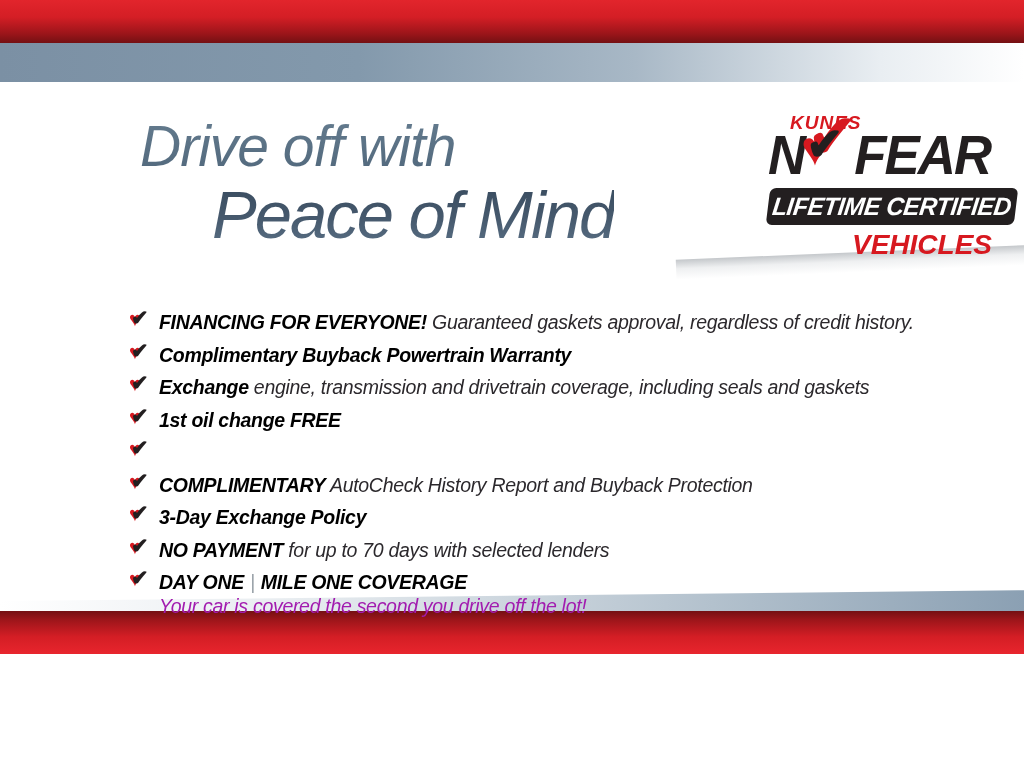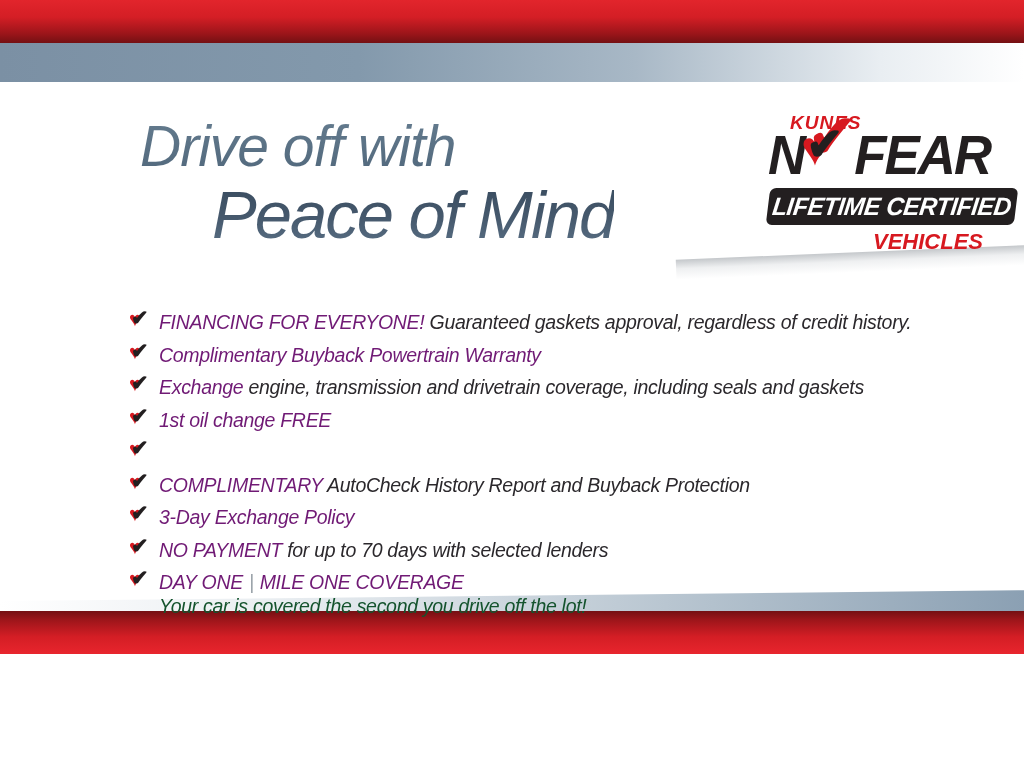--- a/index.html
+++ b/index.html
@@ -75,43 +75,43 @@
   .logo .lifebar {
     position:absolute; left:0; top:76px; width:248px; height:37px;
     background:#231f20; border-radius:6px; transform:skewX(-7deg);
     display:flex; align-items:center; justify-content:center;
   }
   .logo .lifebar span {
     color:#ffffff; font-size:25px; font-weight:800; font-style:italic;
     letter-spacing:-0.5px; white-space:nowrap; transform:scaleX(0.98);
   }
   .logo .vehicles {
-    position:absolute; right:33px; top:117px; color:#d71920;
-    font-size:22px; font-weight:800; font-style:italic; letter-spacing:0;
+    position:absolute; right:24px; top:117px; color:#d71920;
+    font-size:28px; font-weight:800; font-style:italic; letter-spacing:0;
   }
 
   
   .benefits { position:absolute; left:129px; top:311px; width:820px; }
   .b-row { display:flex; align-items:flex-start; margin-bottom:9.5px; min-height:23px; }
   .check-heart { position:relative; width:30px; height:23px; flex:0 0 30px; margin-top:0px; }
   .check-heart .hrt {
     position:absolute; left:0px; top:-3px; color:#d71920;
     font-size:20px; font-style:normal; font-weight:400;
   }
   .check-heart .chk {
     position:absolute; left:2px; top:-5px; color:#231f20;
     font-size:21px; font-style:normal; font-weight:900;
   }
   .b-text {
     font-style:italic; font-size:19.5px; color:#2b282c; line-height:1.18;
     letter-spacing:-0.3px; white-space:nowrap;
   }
-  .b-text b { font-weight:400; color:#701a75; }
+  .b-text b { font-weight:700; color:#000000; }
   .b-sep { color:#9aa2a9; font-weight:400; padding:0 6px; }
-  .b-sub { font-style:italic; font-size:19.5px; color:#14532d; letter-spacing:-0.3px; margin-top:1px; }
+  .b-sub { font-style:italic; font-size:19.5px; color:#a21caf; letter-spacing:-0.3px; margin-top:1px; }
 </style>
 </head>
 <body>
 
 <div id="page">
 
   <div class="bar-red-top"></div>
   <div class="stripe-gray-top"></div>
   <div class="diag-accent"></div>
   <div class="stripe-gray-bottom"></div>

